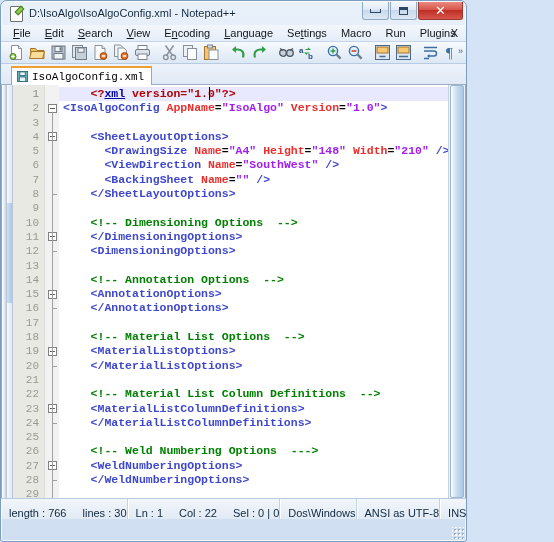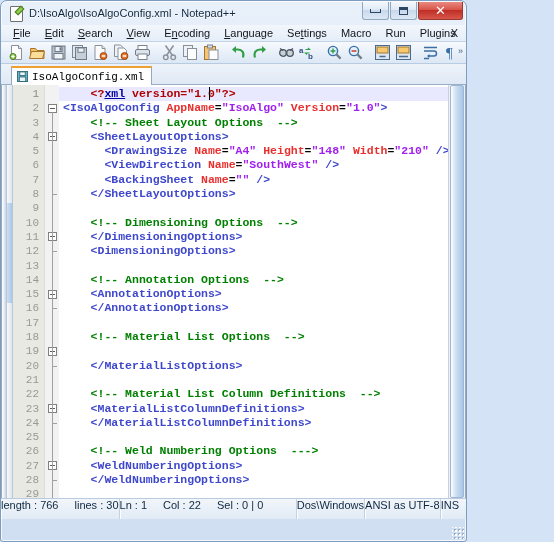--- a/index.html
+++ b/index.html
@@ -186,21 +186,21 @@
   }
 
   
   .statusbar{
     height:21px;box-sizing:border-box;display:flex;align-items:stretch;
     background:linear-gradient(to bottom,#f2f6fb,#e1eaf5);
     border-top:1px solid #b9cbe1;
     font-size:11px;color:#10283f;
   }
   .sb-cell{
-    display:flex;align-items:flex-start;
+    display:flex;align-items:flex-end;padding-left:8px;
     border-right:1px solid #c3d2e2;box-shadow:1px 0 0 #fbfdff inset;
     white-space:nowrap;
   }
   .sb-1{width:155px;}
   .sb-2{width:250px;}
   .sb-3{width:88px;}
   .sb-4{width:36px;border-right:none;}
   .sb-sub{margin-right:16px;}
   .sb-grip{
     position:absolute;right:2px;bottom:2px;width:12px;height:12px;
@@ -559,37 +559,37 @@
         <div class="fold-vline" style="left: 7px; top: 156px; height: 10.3px;"></div>
         <div class="fold-vline" style="left: 7px; top: 213.2px; height: 10.3px;"></div>
         <div class="fold-vline" style="left: 7px; top: 270.4px; height: 10.3px;"></div>
         <div class="fold-vline" style="left: 7px; top: 327.6px; height: 10.3px;"></div>
         <div class="fold-vline" style="left: 7px; top: 384.8px; height: 10.3px;"></div>
       </div>
     <div class="code-area" id="codearea">
       <div class="cur-line-hl"></div>
     <div class="code-line"><span>    </span><span class="t-decl">&lt;?</span><span class="t-declname">xml</span><span class="t-decl"> version="1.0"?&gt;</span></div>
         <div class="code-line"><span></span><span class="t-tag">&lt;IsoAlgoConfig </span><span class="t-attr">AppName</span><span class="t-eq">=</span><span class="t-val">"IsoAlgo"</span><span class="t-tag"> </span><span class="t-attr">Version</span><span class="t-eq">=</span><span class="t-val">"1.0"</span><span class="t-tag">&gt;</span></div>
-        <div class="code-line"><span>    </span><span class="t-cmt">&lt;!-- Sheet Layout Options  --&gt;</span></div>
+        <div class="code-line"><span>    </span></div>
         <div class="code-line"><span>    </span><span class="t-tag">&lt;SheetLayoutOptions&gt;</span></div>
         <div class="code-line"><span>      </span><span class="t-tag">&lt;DrawingSize </span><span class="t-attr">Name</span><span class="t-eq">=</span><span class="t-val">"A4"</span><span class="t-tag"> </span><span class="t-attr">Height</span><span class="t-eq">=</span><span class="t-val">"148"</span><span class="t-tag"> </span><span class="t-attr">Width</span><span class="t-eq">=</span><span class="t-val">"210"</span><span class="t-tag"> /&gt;</span></div>
         <div class="code-line"><span>      </span><span class="t-tag">&lt;ViewDirection </span><span class="t-attr">Name</span><span class="t-eq">=</span><span class="t-val">"SouthWest"</span><span class="t-tag"> /&gt;</span></div>
         <div class="code-line"><span>      </span><span class="t-tag">&lt;BackingSheet </span><span class="t-attr">Name</span><span class="t-eq">=</span><span class="t-val">""</span><span class="t-tag"> /&gt;</span></div>
         <div class="code-line"><span>    </span><span class="t-tag">&lt;/SheetLayoutOptions&gt;</span></div>
         <div class="code-line"><span></span></div>
         <div class="code-line"><span>    </span><span class="t-cmt">&lt;!-- Dimensioning Options  --&gt;</span></div>
         <div class="code-line"><span>    </span><span class="t-tag">&lt;/DimensioningOptions&gt;</span></div>
         <div class="code-line"><span>    </span><span class="t-tag">&lt;DimensioningOptions&gt;</span></div>
         <div class="code-line"><span></span></div>
         <div class="code-line"><span>    </span><span class="t-cmt">&lt;!-- Annotation Options  --&gt;</span></div>
         <div class="code-line"><span>    </span><span class="t-tag">&lt;AnnotationOptions&gt;</span></div>
         <div class="code-line"><span>    </span><span class="t-tag">&lt;/AnnotationOptions&gt;</span></div>
         <div class="code-line"><span></span></div>
         <div class="code-line"><span>    </span><span class="t-cmt">&lt;!-- Material List Options  --&gt;</span></div>
-        <div class="code-line"><span>    </span></div>
+        <div class="code-line"><span>    </span><span class="t-tag">&lt;MaterialListOptions&gt;</span></div>
         <div class="code-line"><span>    </span><span class="t-tag">&lt;/MaterialListOptions&gt;</span></div>
         <div class="code-line"><span></span></div>
         <div class="code-line"><span>    </span><span class="t-cmt">&lt;!-- Material List Column Definitions  --&gt;</span></div>
         <div class="code-line"><span>    </span><span class="t-tag">&lt;MaterialListColumnDefinitions&gt;</span></div>
         <div class="code-line"><span>    </span><span class="t-tag">&lt;/MaterialListColumnDefinitions&gt;</span></div>
         <div class="code-line"><span></span></div>
         <div class="code-line"><span>    </span><span class="t-cmt">&lt;!-- Weld Numbering Options  ---&gt;</span></div>
         <div class="code-line"><span>    </span><span class="t-tag">&lt;WeldNumberingOptions&gt;</span></div>
         <div class="code-line"><span>    </span><span class="t-tag">&lt;/WeldNumberingOptions&gt;</span></div>
         <div class="code-line"><span></span></div>

